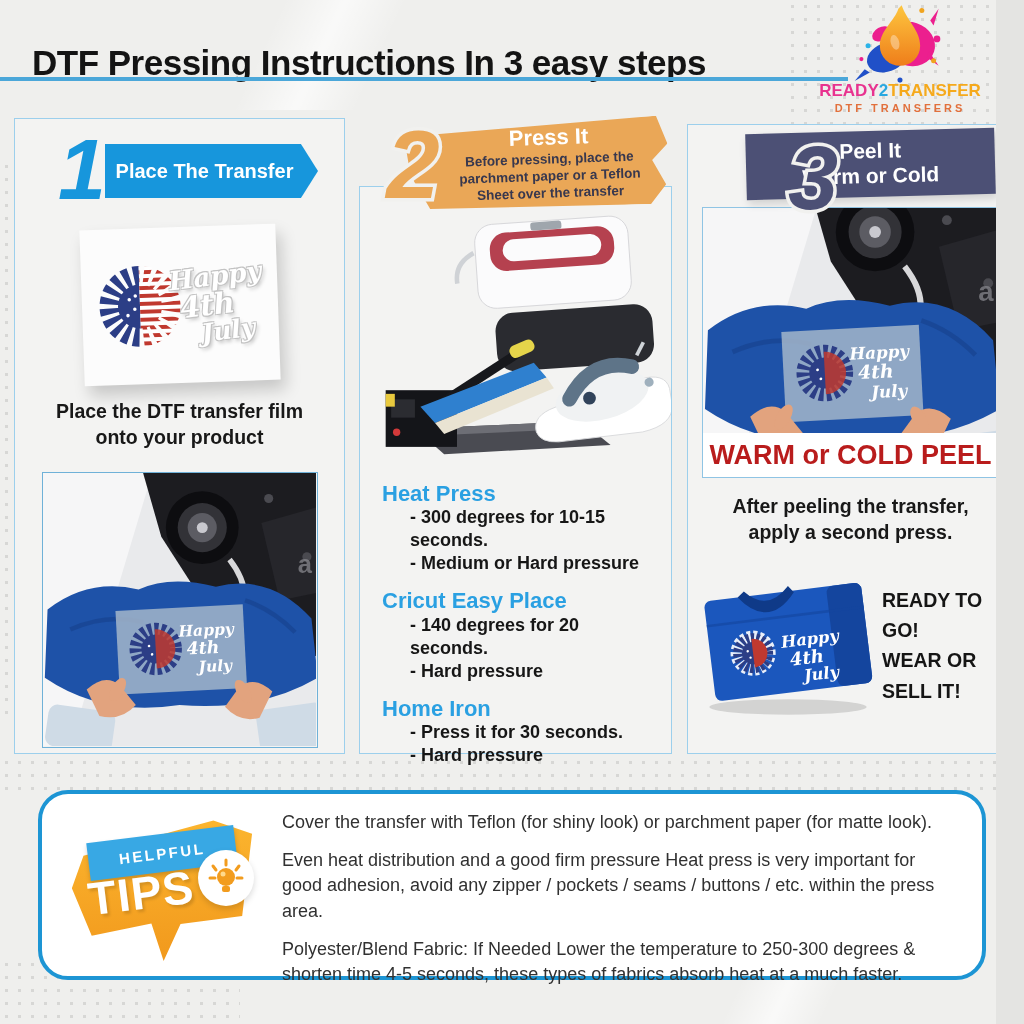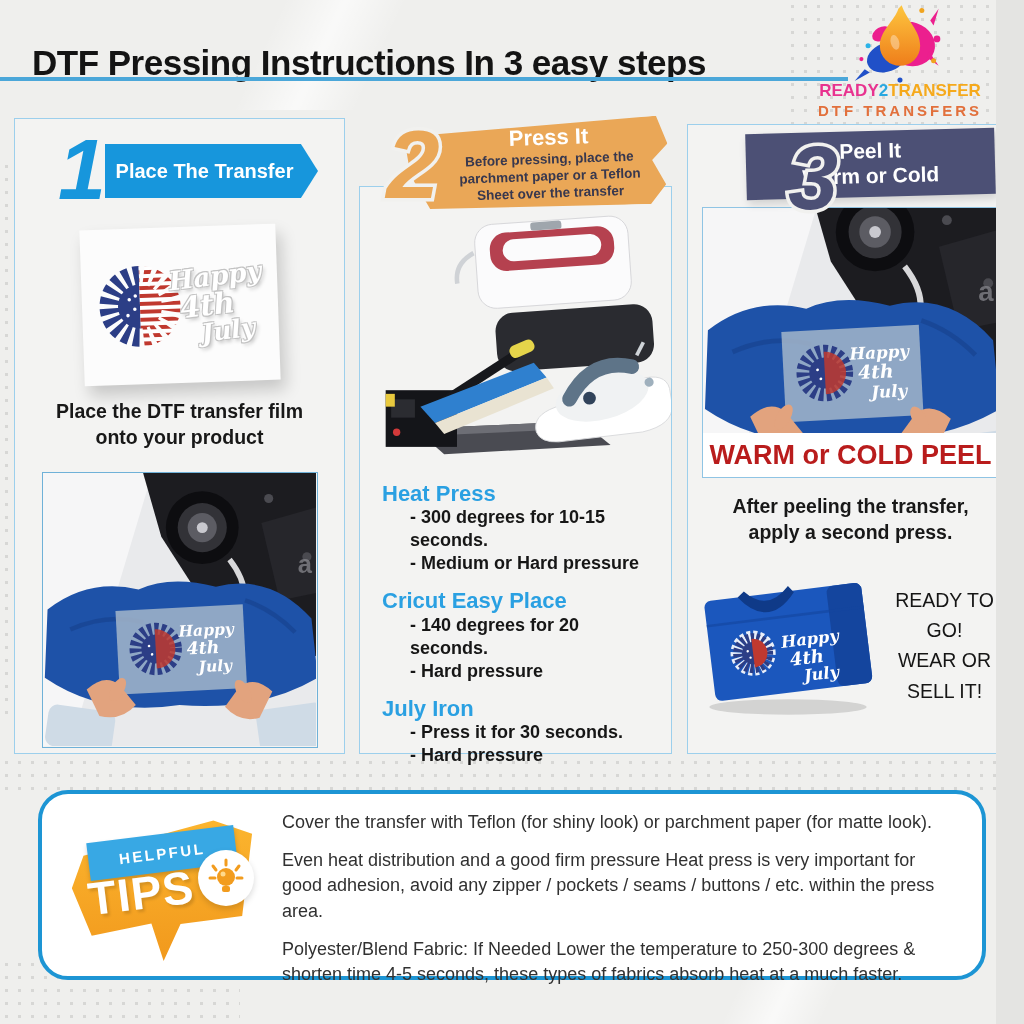--- a/index.html
+++ b/index.html
@@ -19,21 +19,21 @@
   #streak2{left:560px;top:940px;width:460px;height:84px;}
 
   
   .title{position:absolute;left:32px;top:20px;width:830px;font-size:35px;font-weight:800;
          color:#141414;letter-spacing:-.5px;z-index:2;}
   .title-underline{position:absolute;left:0;top:77px;width:848px;height:4px;background:#4ba7d9;z-index:2;}
   .logo{position:absolute;top:2px;right:10px;width:172px;text-align:center;z-index:2;margin-left:29px;}
   .logo svg{display:block;margin:0 auto;}
   .logo-text{font-size:17px;font-weight:800;letter-spacing:0;line-height:1;margin-top:-4px;white-space:nowrap;}
   .logo-text .lr{color:#e8328f;} .logo-text .l2{color:#29a8e0;} .logo-text .lt{color:#f5a91c;}
-  .logo-tag{font-size:15px;font-weight:700;letter-spacing:3px;color:#e2703c;margin-top:3px;}
+  .logo-tag{font-size:11px;font-weight:700;letter-spacing:3px;color:#e2703c;margin-top:3px;}
 
   
   .panel{position:absolute;background:#f3f3f2;border:1.5px solid #9ccfec;box-sizing:border-box;z-index:1;}
   #panel1{left:14px;top:118px;width:331px;height:636px;}
   #panel2-wrap{position:absolute;left:359px;top:118px;width:313px;height:636px;z-index:1;}
   #panel2-box{position:absolute;left:0;right:0;top:68px;bottom:0;background:#f3f3f2;border:1.5px solid #9ccfec;box-sizing:border-box;}
   #panel3{left:687px;top:124px;width:327px;height:630px;}
 
   .num-svg{flex:0 0 auto;}
   .ribbon-row{display:flex;align-items:center;margin:12px 26px 0 30px;}
@@ -75,21 +75,21 @@
   .banner3{position:absolute;inset:0;background:#4c5075;transform:rotate(-1.5deg);
            display:flex;flex-direction:column;align-items:center;justify-content:center;
            color:#fff;font-size:21px;font-weight:700;line-height:1.18;box-shadow:2px 4px 8px rgba(0,0,0,.15);}
   #num3{position:absolute;left:24px;top:0;z-index:4;}
   .photo-box{margin:10px 14px 0;border:1.5px solid #8fc4e4;background:#fff;box-sizing:border-box;}
   .photo-box .scene{width:100%;height:225px;display:block;}
   .peel-headline{height:44px;display:flex;align-items:center;justify-content:center;
                  font-size:27px;font-weight:800;color:#b91c1c;letter-spacing:0;}
   .bottom-row{display:flex;align-items:center;margin:14px 6px 0;}
   .folded{width:188px;height:172px;flex:0 0 auto;}
-  .ready-text{flex:1;text-align:center;font-size:19.5px;font-weight:400;color:#151515;line-height:1.55;}
+  .ready-text{flex:1;text-align:left;font-size:19.5px;font-weight:700;color:#151515;line-height:1.55;}
 
   
   .tips{position:absolute;left:38px;top:790px;width:948px;height:190px;background:#fff;
         border:4px solid #1d95d4;border-radius:30px;box-sizing:border-box;z-index:2;}
   .badge{position:absolute;left:24px;top:14px;width:200px;height:162px;}
   .bubble{position:absolute;left:6px;top:10px;width:182px;height:146px;
           background:linear-gradient(#fcb62f,#f1981c);transform:rotate(-2deg);
           clip-path:polygon(7% 24%,79% 3%,100% 13%,93% 69%,59% 73%,49% 98%,43% 72%,10% 79%,0 46%);}
   .helpful-ribbon{position:absolute;left:22px;top:26px;width:148px;height:38px;background:#38a8e4;
           transform:rotate(-7deg);display:flex;align-items:center;justify-content:center;
@@ -287,21 +287,21 @@
           <div class="method-name">Heat Press</div>
           <div class="method-line">- 300 degrees for 10-15 seconds.</div>
           <div class="method-line">- Medium or Hard pressure</div>
         </div>
         <div class="method">
           <div class="method-name">Cricut Easy Place</div>
           <div class="method-line">- 140 degrees for 20 seconds.</div>
           <div class="method-line">- Hard pressure</div>
         </div>
         <div class="method">
-          <div class="method-name">July Iron</div>
+          <div class="method-name">Home Iron</div>
           <div class="method-line">- Press it for 30 seconds.</div>
           <div class="method-line">- Hard pressure</div>
         </div>
       </div>
     </div>
   </div>
 
   <section class="panel" id="panel3">
     <div class="banner3-row">
       <div class="banner3">

